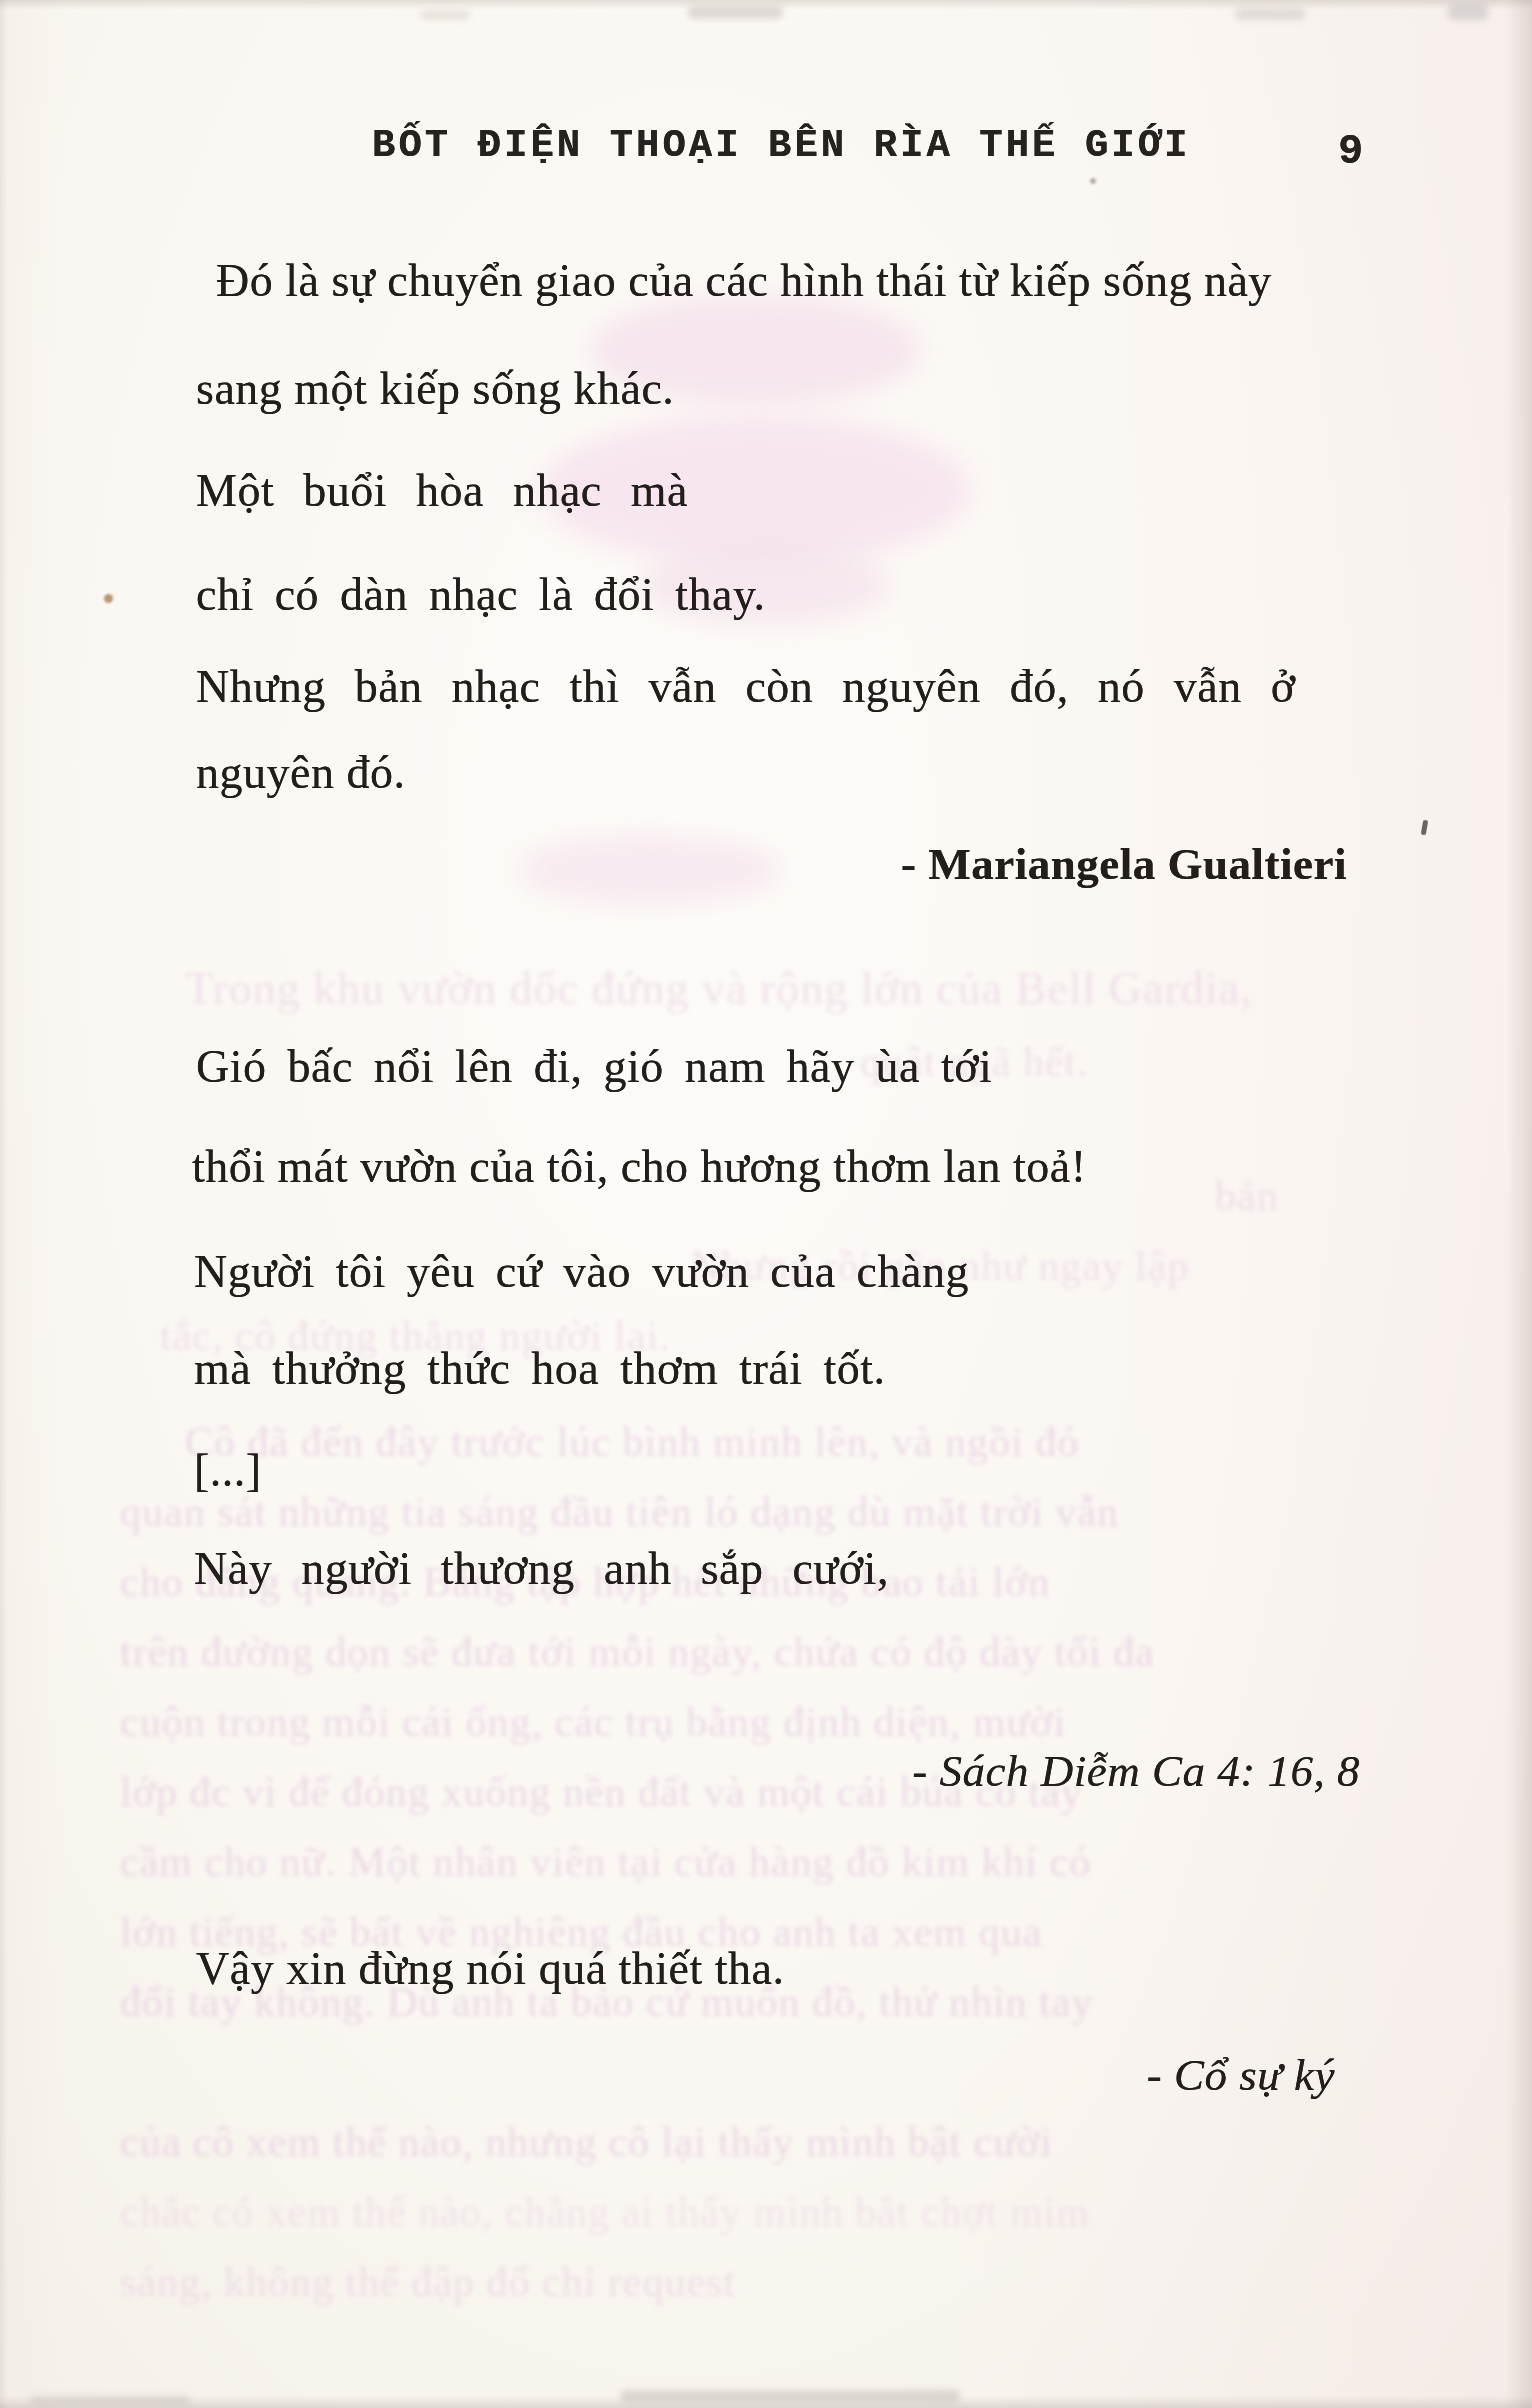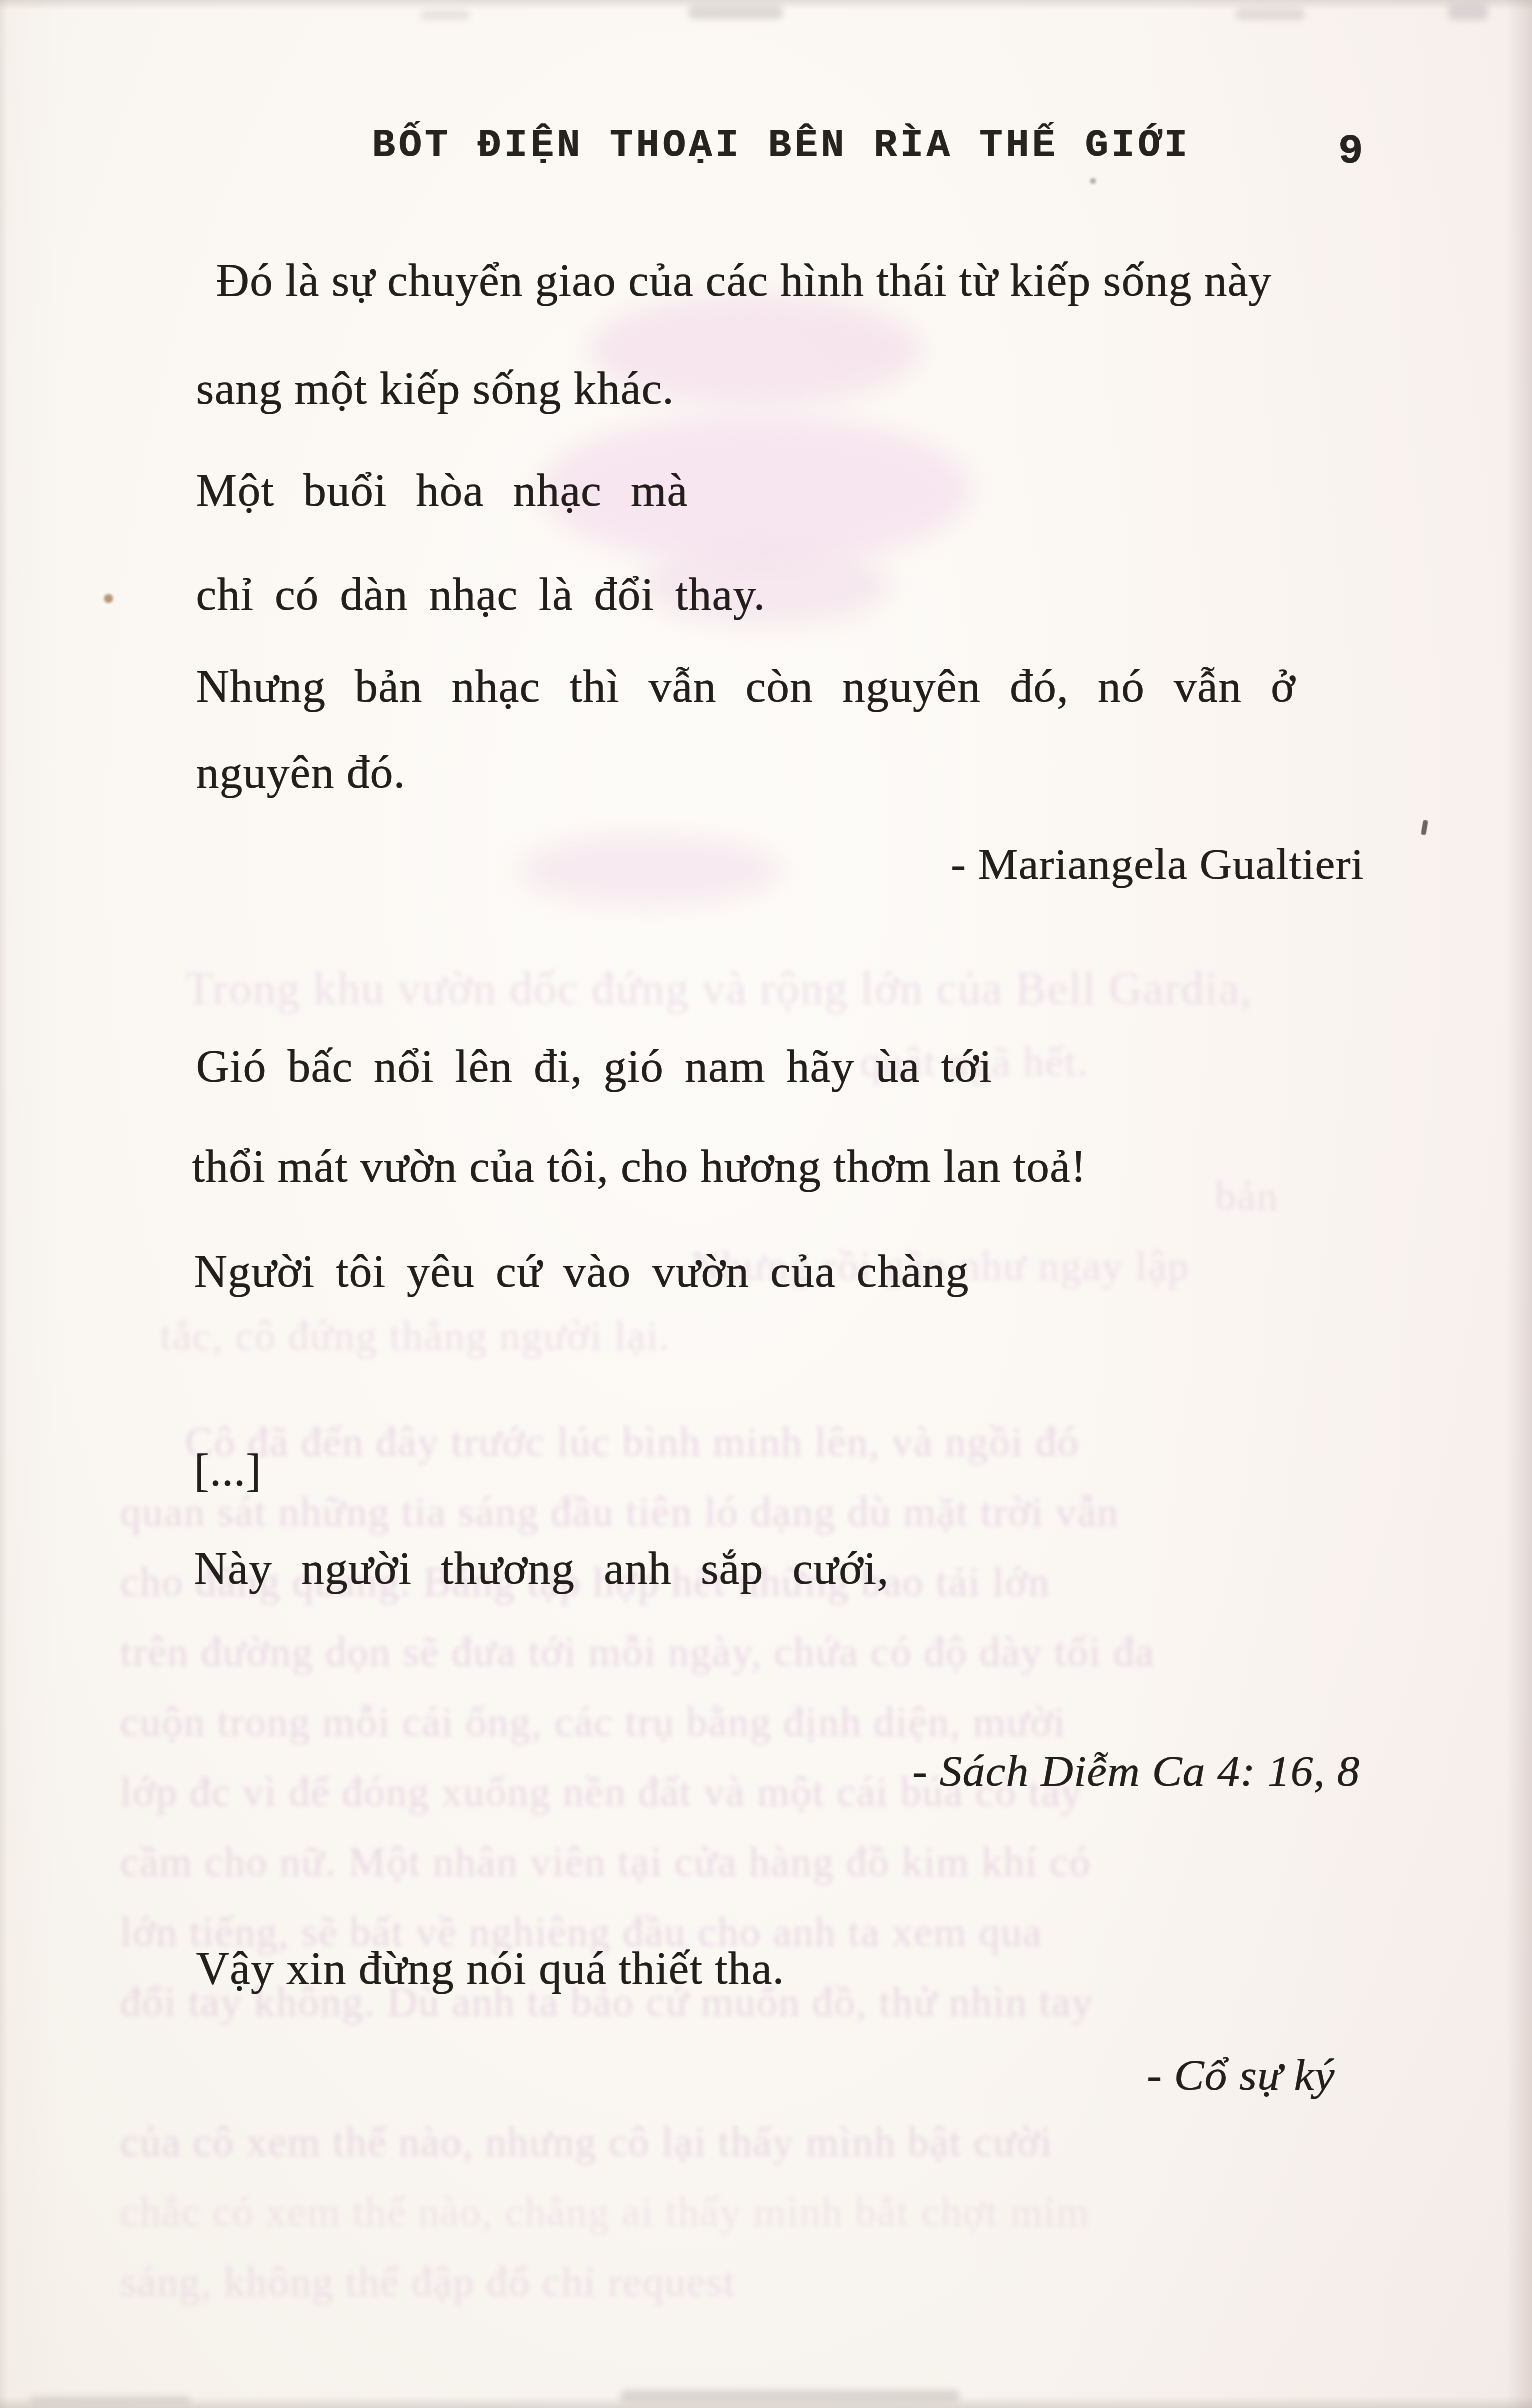--- a/index.html
+++ b/index.html
@@ -28,21 +28,21 @@
   }
   .pagenum{font-size:42px;letter-spacing:0;}
   .H-title{top:124px;left:372px;}
   .H-num{top:128px;left:1338px;}
   .L1{top:254px;left:216px;}
   .L2{top:362px;left:196px;}
   .L3{top:464px;left:196px;}
   .L4{top:568px;left:196px;}
   .L5{top:660px;left:196px;}
   .L6{top:746px;left:196px;}
-  .A1{top:838px;right:168px;}
+  .A1{top:838px;right:185px;font-weight:bold;}
   .L7{top:1040px;left:196px;}
   .L8{top:1140px;left:192px;}
   .L9{top:1245px;left:194px;}
   .L10{top:1342px;left:194px;}
   .L11{top:1444px;left:194px;}
   .L12{top:1542px;left:194px;}
   .L13{top:1642px;left:194px;}
   .A2{top:1745px;right:172px;}
   .L14{top:1942px;left:196px;font-family:Liberation Serif, serif;}
   .A3{top:2049px;right:197px;margin-left:22px;}
@@ -133,20 +133,21 @@
   <div class="line L2">sang một kiếp sống khác.</div>
   <div class="line ws2 L3">Một buổi hòa nhạc mà</div>
   <div class="line ws1 L4">chỉ có dàn nhạc là đổi thay.</div>
   <div class="line ws2 L5">Nhưng bản nhạc thì vẫn còn nguyên đó, nó vẫn ở</div>
   <div class="line L6">nguyên đó.</div>
   <div class="line attr A1">- Mariangela Gualtieri</div>
 
   <div class="line ws1 L7">Gió bấc nổi lên đi, gió nam hãy ùa tới</div>
   <div class="line L8">thổi mát vườn của tôi, cho hương thơm lan toả!</div>
   <div class="line ws1 L9">Người tôi yêu cứ vào vườn của chàng</div>
+  <div class="line ws1 L10">mà thưởng thức hoa thơm trái tốt.</div>
   <div class="line L11">[...]</div>
   <div class="line ws2 L12">Này người thương anh sắp cưới,</div>
   <div class="line attr italic A2">- Sách Diễm Ca 4: 16, 8</div>
 
   <div class="line L14">Vậy xin đừng nói quá thiết tha.</div>
   <div class="line attr italic A3">- Cổ sự ký</div>
 
   <div class="ink-dot"></div>
   <div class="dot2"></div>
   <div class="tick"></div>

